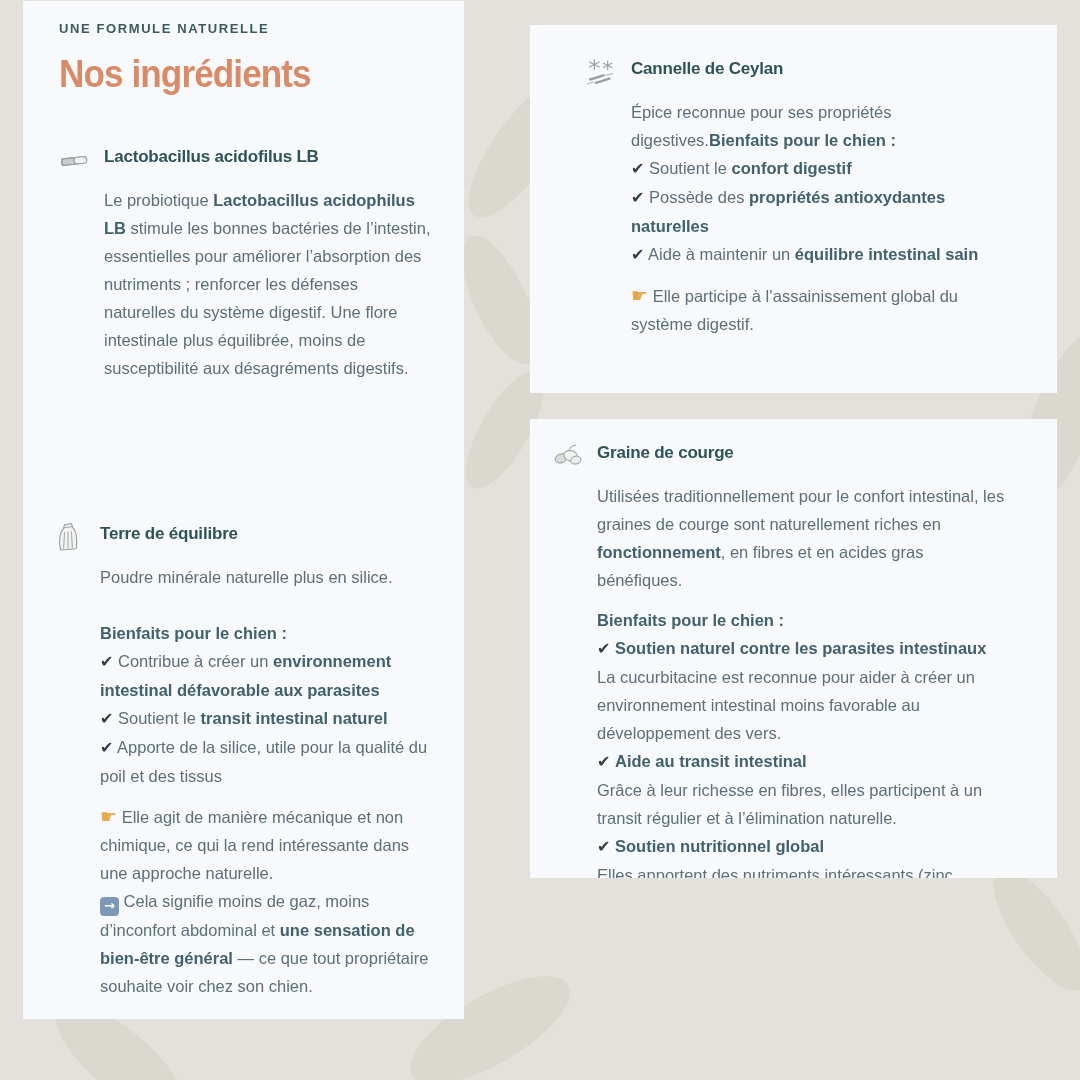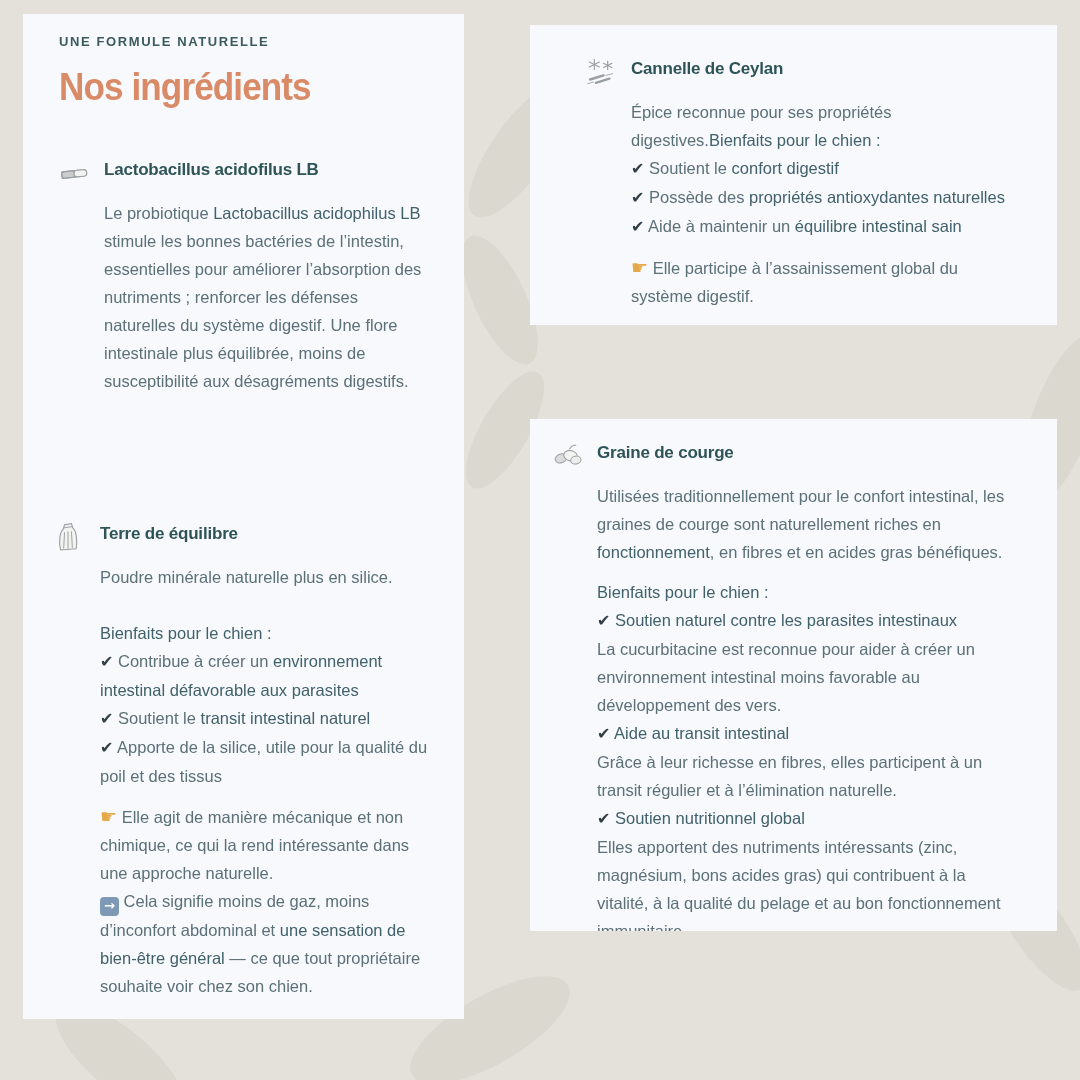--- a/index.html
+++ b/index.html
@@ -7,24 +7,24 @@
     width:1080px;height:1080px;position:relative;overflow:hidden;
     background:#e3e1da;
     font-family:"Liberation Sans",sans-serif;
   }
   
   .bg-leaves{position:absolute;left:0;top:0;width:1080px;height:1080px;}
 
   .card{
     position:absolute;background:#f7f9fc;box-sizing:border-box;overflow:hidden;
   }
-  .card1{left:23px;top:14px;width:441px;height:520px;padding:20px 30px 0 36px;}
-  .card2{left:530px;top:25px;width:527px;height:300px;padding:31px 46px 0 56px;}
+  .card1{left:23px;top:1px;width:441px;height:520px;padding:20px 30px 0 36px;}
+  .card2{left:530px;top:25px;width:527px;height:368px;padding:31px 46px 0 56px;}
   .card3{left:23px;top:497px;width:441px;height:522px;padding:24px 28px 0 32px;}
-  .card4{left:530px;top:419px;width:527px;height:512px;padding:21px 44px 0 22px;}
+  .card4{left:530px;top:419px;width:527px;height:459px;padding:21px 44px 0 22px;}
 
   .kicker{
     color:#3b5a5e;font-size:13px;font-weight:700;letter-spacing:1.6px;
   }
   .page-title{
     color:#d98a67;font-size:39px;font-weight:700;letter-spacing:-1px;
     margin:16px 0 0;transform:scaleX(0.9);transform-origin:left center;white-space:nowrap;
   }
   .card1 .ingredient{margin-top:48px;}
 
@@ -33,21 +33,21 @@
   .ing-content{flex:1;min-width:0;}
   .ing-title{
     margin:3px 0 0;font-size:17px;font-weight:700;color:#2e5457;letter-spacing:-0.2px;
   }
   .block{
     margin:0;font-size:16.5px;line-height:28px;color:#5c7078;
   }
   .block.first{margin-top:19px;}
   .block + .block{margin-top:12px;}
   .block.xlarge{margin-top:28px;}
-  .block strong{color:#41616b;font-weight:400;}
+  .block strong{color:#41616b;font-weight:700;}
   .glyph-check{
     color:#333f46;font-weight:700;font-family:"DejaVu Sans",sans-serif;font-size:16px;
   }
   .glyph-pointer{
     color:#e5a94a;font-family:"DejaVu Sans",sans-serif;font-size:19px;
   }
   .glyph-arrow{
     display:inline-flex;align-items:center;justify-content:center;
     width:19px;height:19px;border-radius:4px;background:#7e99b6;color:#ffffff;
     font-size:13px;font-weight:700;vertical-align:-3px;

